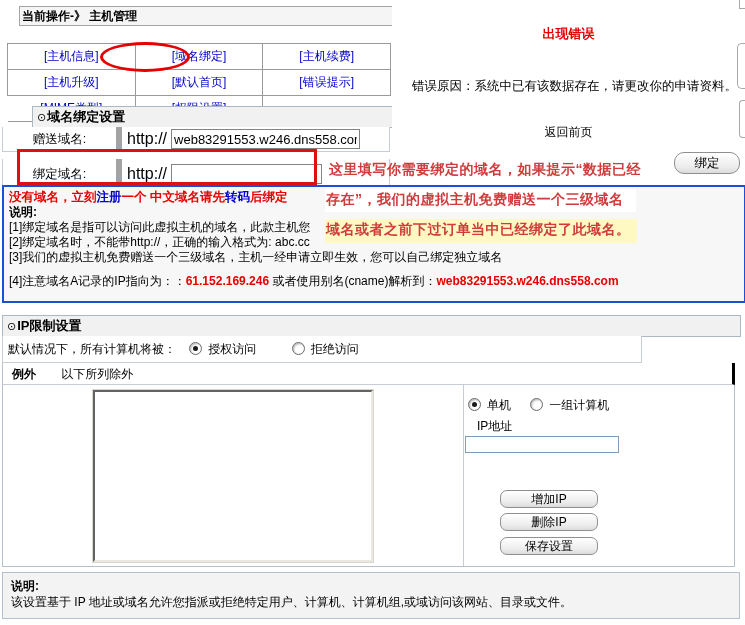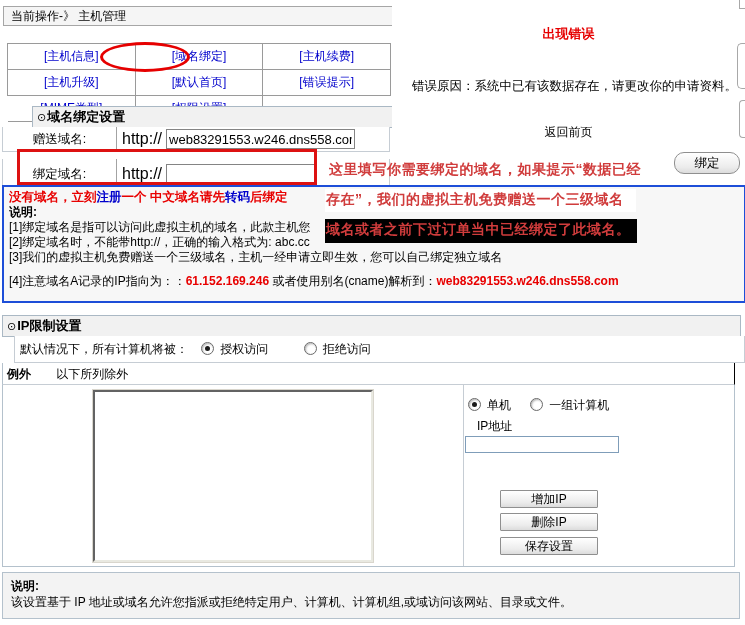--- a/index.html
+++ b/index.html
@@ -2,22 +2,22 @@
 <html><head>
 <meta charset="utf-8">
 <style>
   html,body{margin:0;padding:0;background:#fff;}
   .page{
     position:relative;width:745px;height:625px;overflow:hidden;background:#fff;
     font-family:"Liberation Sans","DejaVu Sans",sans-serif;font-size:12px;color:#000;
   }
   
   .titlebar{
-    position:absolute;left:3px;top:6px;width:381px;height:18px;
-    background:#f5f5f5;border:1px solid #a6a6a6;line-height:18px;padding-left:7px;
+    position:absolute;left:19px;top:6px;width:381px;height:18px;
+    background:#f5f5f5;border:1px solid #a6a6a6;line-height:18px;padding-left:2px;font-weight:bold;
   }
   
   .nav{
     position:absolute;left:7px;top:43px;width:383px;height:52px;
     display:grid;grid-template-columns:repeat(3,1fr);grid-template-rows:26px 26px;
     border-top:1px solid #9a9a9a;border-left:1px solid #9a9a9a;background:#fff;
   }
   .nav-cell{
     border-right:1px solid #9a9a9a;border-bottom:1px solid #9a9a9a;
     color:#0000cc;text-align:center;line-height:25px;cursor:pointer;white-space:nowrap;
@@ -32,21 +32,21 @@
     border:1px solid #aab8c4;font-weight:bold;font-size:13px;line-height:20px;padding-left:4px;
   }
   .dom-header{top:106px;margin-left:30px;}
   .bullet{font-weight:normal;font-size:11px;margin-right:1px;}
   .dom-row{
     position:absolute;left:2px;width:386px;background:#fff;
     border:1px solid #c6cdd4;border-top:none;display:flex;align-items:center;
   }
   .dom-row1{top:127px;height:24px;}
   .dom-row2{top:159px;height:30px;}
-  .dom-label{width:113px;text-align:right;border-right:1px solid #a3a3a3;align-self:stretch;
+  .dom-label{width:113px;text-align:right;border-right:6px solid #a3a3a3;align-self:stretch;
     display:flex;align-items:center;justify-content:center;font-size:12.5px;}
   .http{margin:0 4px 0 5px;font-size:16px;}
   .dom-input{height:18px;border:1px solid #848484;font-size:13px;padding:0 2px;
     font-family:"Liberation Sans","DejaVu Sans",sans-serif;background:#fff;color:#000;}
   .dom-input.w1{width:183px;}
   .dom-input.w2{width:145px;}
   .red-rect{
     position:absolute;left:17px;top:149px;width:294px;height:30px;
     border:3px solid #dd1111;pointer-events:none;z-index:30;
   }
@@ -57,27 +57,27 @@
   }
   .notes-box .nline{line-height:15px;white-space:nowrap;overflow:hidden;}
   .red-bold{color:#e80000;font-weight:bold;font-size:12.5px;}
   .blue-link{color:#0000cc;font-weight:bold;cursor:pointer;}
   .notes-title{font-weight:bold;}
   .note4{margin-top:9px;}
   .red-strong{color:#e80000;font-weight:bold;}
   
   .ip-header{top:315px;width:733px;}
   .ip-default-row{
-    position:absolute;left:2px;top:336px;width:731px;height:27px;background:#fff;
-    border:1px solid #c6cdd4;border-top:none;line-height:27px;padding-left:5px;box-sizing:border-box;margin-left:12px;
+    position:absolute;left:2px;top:336px;width:640px;height:27px;background:#fff;
+    border:1px solid #c6cdd4;border-top:none;line-height:27px;padding-left:5px;box-sizing:border-box;
   }
   .ip-exc-row{
     position:absolute;left:2px;top:363px;width:733px;height:22px;background:#fff;
-    border-left:1px solid #b4c1cc;border-right:1px solid #000000;border-bottom:1px solid #c6cdd4;
-    line-height:22px;padding-left:4px;box-sizing:border-box;
+    border-left:1px solid #b4c1cc;border-right:3px solid #000000;border-bottom:1px solid #c6cdd4;
+    line-height:22px;padding-left:9px;box-sizing:border-box;
   }
   .ip-body{
     position:absolute;left:2px;top:385px;width:733px;height:182px;background:#fff;
     border:1px solid #b4c1cc;border-top:none;box-sizing:border-box;
   }
   .ip-divider{position:absolute;left:460px;top:0;height:100%;border-left:1px solid #c6cdd4;}
   .listbox{
     position:absolute;left:90px;top:5px;width:276px;height:168px;background:#fff;
     border-top:2px solid #636363;border-left:2px solid #636363;
     border-bottom:2px solid #e9e9e1;border-right:2px solid #e9e9e1;
@@ -89,21 +89,21 @@
   .rlabel{margin-left:6px;}
   .ip-radios{position:absolute;left:468px;top:397px;}
   .ip-addr-label{position:absolute;left:477px;top:418px;}
   .ip-input{
     position:absolute;left:465px;top:436px;width:148px;height:15px;
     border:1px solid #7f9db9;background:#fff;font-size:12px;padding:0 2px;
     font-family:"Liberation Sans","DejaVu Sans",sans-serif;
   }
   .btn{
     position:absolute;left:500px;width:98px;height:18px;
-    border:1px solid #8f8f8f;border-radius:1px;
+    border:1px solid #8f8f8f;border-radius:7px;
     background:linear-gradient(#ffffff,#ececec 70%,#dcdcdc);
     font-size:12px;line-height:16px;text-align:center;cursor:pointer;
     font-family:"Liberation Sans","DejaVu Sans",sans-serif;padding:0;
   }
   .btn-add{top:490px;} .btn-del{top:513px;} .btn-save{top:537px;}
   
   .bottom-box{
     position:absolute;left:2px;top:572px;width:738px;height:47px;
     background:#f3f3f3;border:1px solid #b4c1cc;padding:5px 0 0 8px;box-sizing:border-box;
   }
@@ -123,21 +123,21 @@
     border:1px solid #8f8f8f;border-radius:10px;
     background:linear-gradient(#ffffff,#ececec 70%,#dcdcdc);
     font-size:12.5px;text-align:center;line-height:20px;cursor:pointer;
     font-family:"Liberation Sans","DejaVu Sans",sans-serif;padding:0;
   }
   
   .annot{position:absolute;z-index:40;color:#d03c3c;font-weight:bold;font-size:14px;
     white-space:nowrap;letter-spacing:0.5px;pointer-events:none;}
   .annot-l1{left:329px;top:161px;}
   .annot-l2{left:325px;top:189px;background:#fff;padding:2px 12px 3px 1px;}
-  .annot-l3{left:325px;top:219px;background:#000000;padding:2px 6px 4px 1px;}
+  .annot-l3{left:325px;top:219px;background:#fef9c3;padding:2px 6px 4px 1px;}
 </style>
 </head>
 <body>
 
 <div class="page">
 
   <div class="titlebar">当前操作-》 主机管理</div>
 
   <div class="nav">
     <div class="nav-cell">[主机信息]</div>

